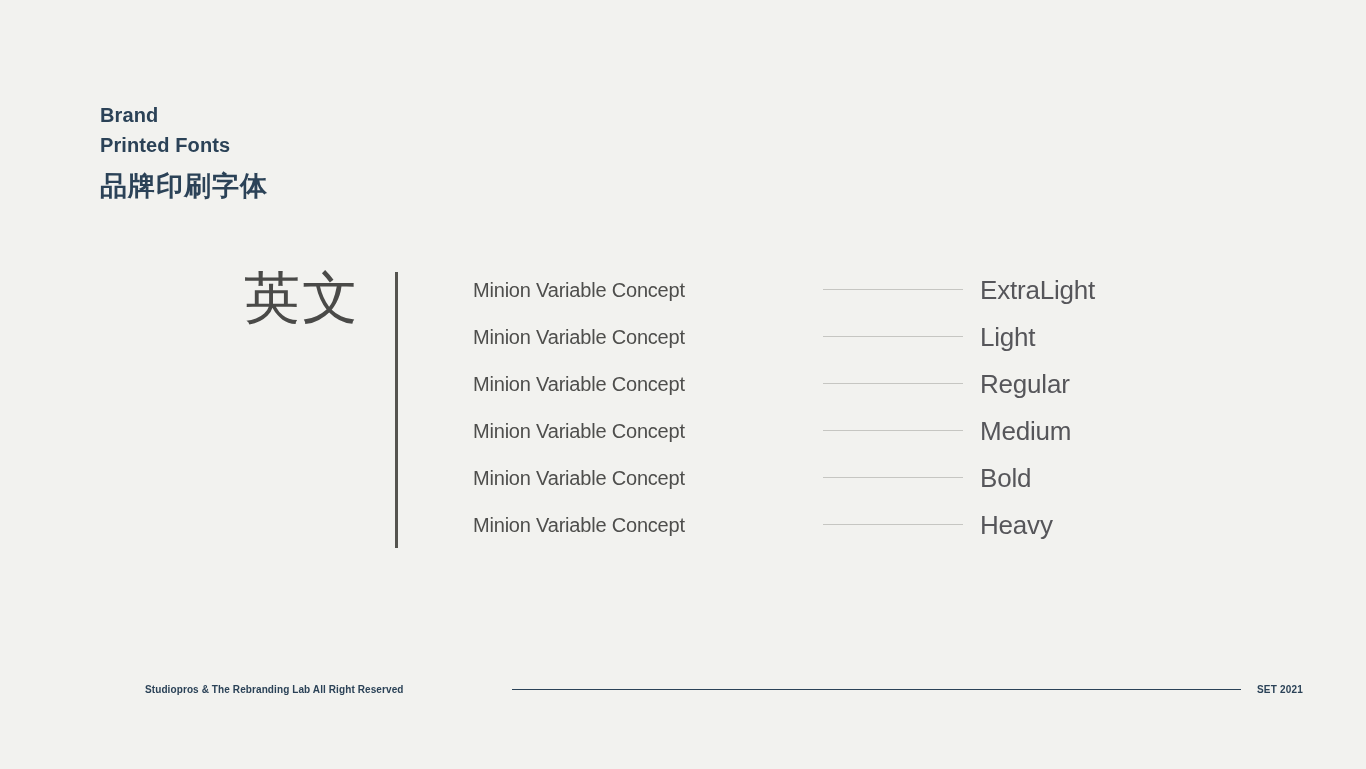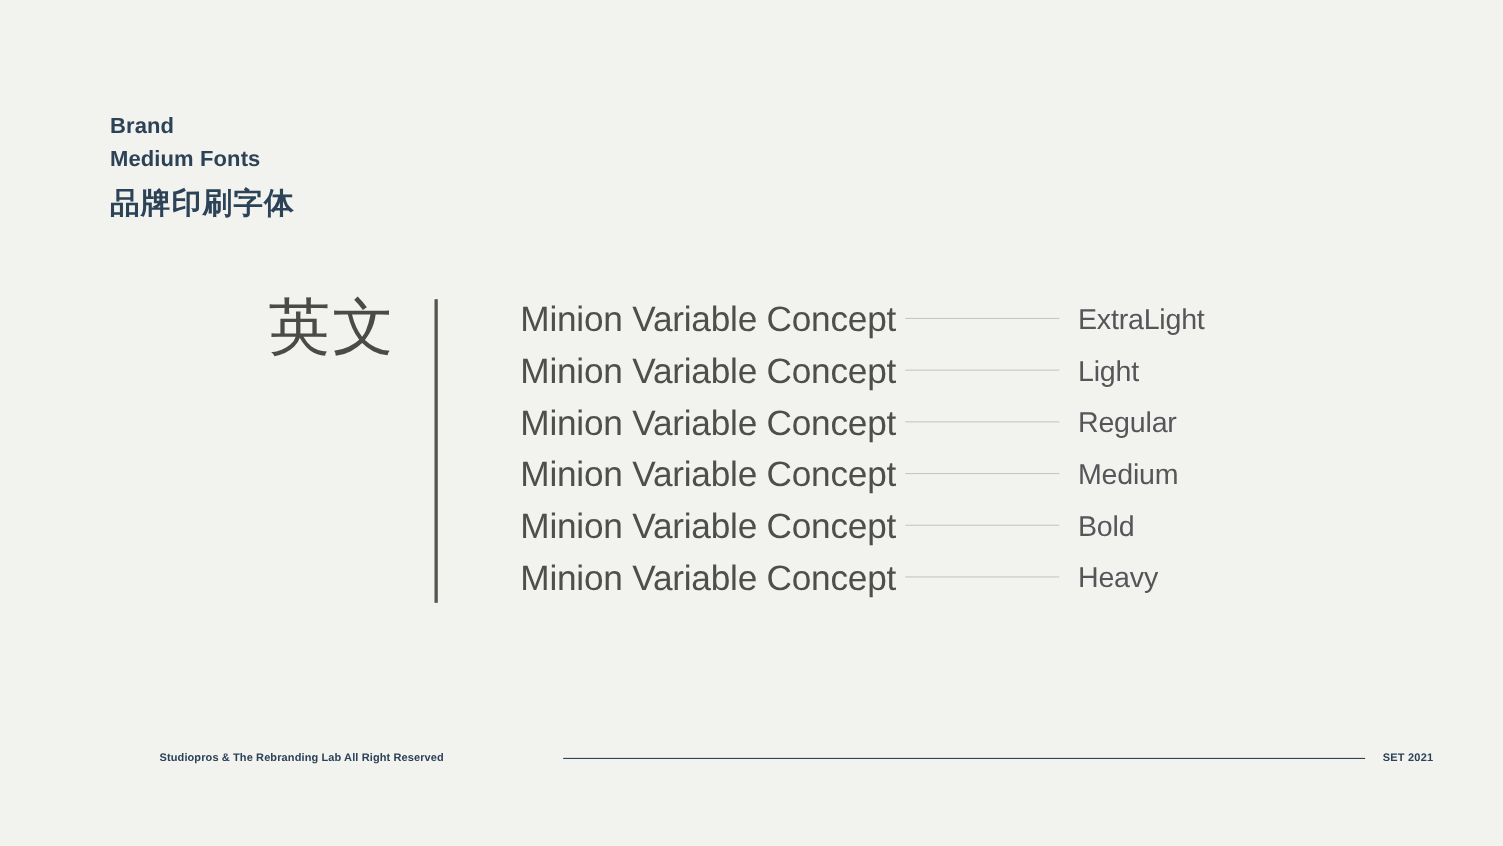--- a/index.html
+++ b/index.html
@@ -89,21 +89,21 @@
   .spec-row {
     position: relative;
     height: 47px;
     display: flex;
     align-items: center;
   }
   .sample-text {
     width: 350px;
     color: #4e4e4c;
     font-family: "Liberation Sans", sans-serif;
-    font-size: 32px;
+    font-size: 20px;
     line-height: 30px;
     letter-spacing: -0.2px;
     white-space: nowrap;
   }
   .connector {
     width: 140px;
     margin-left: 0px;
     height: 1px;
     background: #c6c6c2;
   }
@@ -169,21 +169,21 @@
     white-space: nowrap;
   }
 </style>
 </head>
 <body>
 
 <div class="slide">
 
   <div class="header">
     <div class="header-line">Brand</div>
-    <div class="header-line">Medium Fonts</div>
+    <div class="header-line">Printed Fonts</div>
     <div class="header-cjk">品牌印刷字体</div>
   </div>
 
   <div class="specimen">
 
     <div class="section-label">英文</div>
 
     <div class="divider-bar"></div>
 
     <div class="rows">

